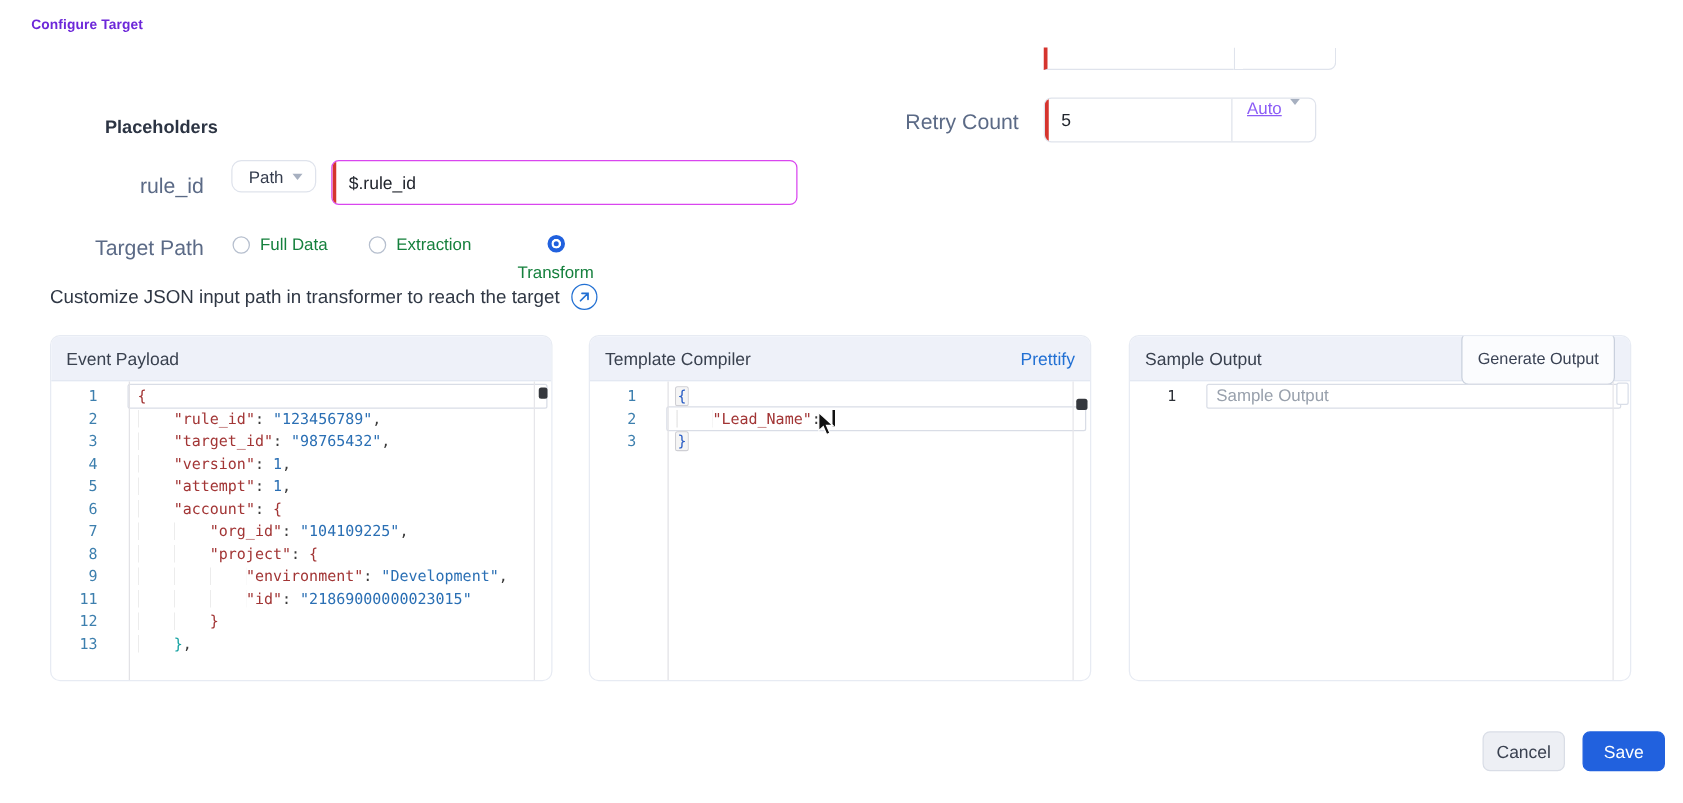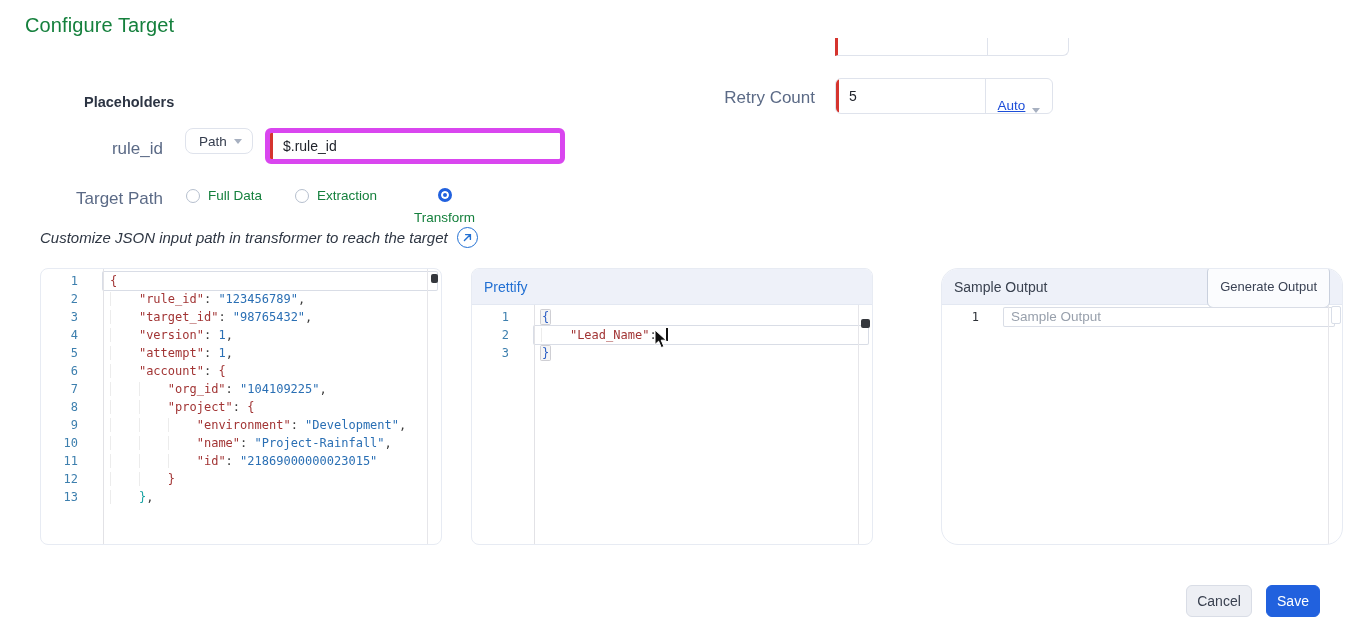--- a/index.html
+++ b/index.html
@@ -6,21 +6,21 @@
     --accent-blue:#2161de; --required-red:#d5342e; --link-blue:#2270d3;
     --key-red:#a23535; --value-blue:#2a6fb4; --brace-teal:#18a3a3;
     --template-brace-blue:#2b5ec5; --line-number-blue:#3d7fae; --label-gray-blue:#5b6a86;
   }
   *{margin:0;padding:0;box-sizing:border-box;}
   html,body{background:#fff;}
   .stage{position:relative;width:1346px;height:642px;background:#fff;overflow:hidden;
          font-family:"Liberation Sans",sans-serif;color:#222;}
   .abs{position:absolute;}
 
-  .page-title{left:25px;top:14px;font-size:20px;font-weight:400;color:#15803d;letter-spacing:.1px;}
+  .page-title{left:25px;top:14px;font-size:11px;font-weight:700;color:#6d28d9;letter-spacing:.1px;}
 
   
   .redbar{position:absolute;left:0;top:0;bottom:0;width:3px;background:var(--required-red);}
   .chev{width:0;height:0;border-left:4px solid transparent;border-right:4px solid transparent;
         border-top:5px solid #a7b0c0;display:inline-block;}
 
   
   .target-dd{left:185px;top:40px;width:393px;height:28px;border:1px solid #dfe3ec;border-top:none;
              border-radius:0 0 6px 6px;background:#fff;display:flex;align-items:center;}
   .target-dd .val{margin-left:13px;font-size:14px;color:#2a3142;flex:1;}
@@ -31,42 +31,42 @@
   .cutoff .c1{width:152px;border-left:3px solid var(--required-red);border-bottom:1px solid #dfe3ec;}
   .cutoff .c2{flex:1;border-bottom:1px solid #dfe3ec;border-right:1px solid #dfe3ec;
               border-left:1px solid #dfe3ec;border-radius:0 0 6px 0;}
 
   .field-label{font-size:17px;color:var(--label-gray-blue);text-align:right;}
   .retry-label{left:690px;top:88px;width:125px;}
   .retry-group{left:835px;top:78px;width:218px;height:36px;border:1px solid #dfe3ec;border-radius:6px;
                display:flex;background:#fff;overflow:hidden;}
   .retry-input{position:relative;width:150px;border-right:1px solid #dfe3ec;display:flex;align-items:center;}
   .retry-input .val{margin-left:13px;font-size:14px;color:#20242c;}
-  .retry-mode{flex:1;display:flex;align-items:flex-end;justify-content:center;gap:7px;
-              font-size:13.5px;color:#1d4ed8;text-decoration:underline;}
+  .retry-mode{flex:1;display:flex;align-items:flex-start;justify-content:center;gap:7px;
+              font-size:13.5px;color:#8b5cf6;text-decoration:underline;}
 
   .ph-heading{left:84px;top:94px;font-size:14.5px;font-weight:600;color:#2c3443;}
 
   .ruleid-label{left:60px;top:139px;width:103px;}
   .path-dd{left:185px;top:128px;width:68px;height:26px;border:1px solid #dfe3ec;border-radius:8px;
            background:#fff;display:flex;align-items:center;font-size:13.5px;color:#343c4d;}
   .path-dd .val{margin-left:13px;flex:1;}
   .path-dd .chev{margin-right:10px;}
-  .rule-input{left:265px;top:128px;width:300px;height:36px;border:5px solid #d946ef;border-radius:6px;
+  .rule-input{left:265px;top:128px;width:373px;height:36px;border:1px solid #d946ef;border-radius:6px;
               background:#fff;display:flex;align-items:center;overflow:hidden;position:absolute;}
   .rule-input .val{margin-left:13px;font-size:14px;color:#20242c;}
 
   .ti-label{left:48px;top:189px;width:115px;}
   .radio-row{top:188px;display:flex;align-items:center;gap:8px;}
   .radio{width:14px;height:14px;border-radius:50%;border:1px solid #b6bfce;background:#fff;flex:0 0 auto;}
   .radio.checked{border:3.5px solid var(--accent-blue);background:var(--accent-blue);
                  box-shadow:inset 0 0 0 2px #fff;}
   .radio-label{font-size:13.5px;color:#15803d;}
 
-  .customize{left:40px;top:227px;display:flex;align-items:center;gap:9px;font-size:15px;color:#2f3744;font-style:italic;}
+  .customize{left:40px;top:227px;display:flex;align-items:center;gap:9px;font-size:15px;color:#2f3744;}
   .open-icon{width:21px;height:21px;border:1.4px solid var(--link-blue);border-radius:50%;
              display:inline-flex;align-items:center;justify-content:center;}
 
   
   .panel{position:absolute;top:268px;width:402px;height:277px;border:1px solid #e7ebf3;border-radius:8px;
          background:#fff;display:flex;flex-direction:column;overflow:hidden;}
   .panel-hd{height:36px;background:#eef1f9;border-bottom:1px solid #e3e8f2;display:flex;
             align-items:center;padding:0 12px;flex:0 0 auto;}
   .panel-hd .ttl{font-size:14px;color:#39414f;flex:1;}
   .link{font-size:14px;color:var(--link-blue);cursor:pointer;}
@@ -95,21 +95,21 @@
   .tk-ph{font-family:"Liberation Sans",sans-serif;font-size:13.5px;color:#98a0ac;}
   .tk-caret{display:inline-block;width:2px;height:13px;background:#111;vertical-align:-2px;margin-left:2px;}
   .sb-thumb{position:absolute;border-radius:2px;}
   .sb-dark{width:7px;height:9px;background:#35383d;right:3px;top:5px;}
   .sb-light{width:10px;height:18px;background:#fff;border:1px solid #d9dee8;right:1px;top:1px;border-radius:2px;}
 
   
   .btn{position:absolute;top:585px;height:32px;border-radius:6px;font-size:14px;
        font-family:inherit;display:flex;align-items:center;justify-content:center;}
   .cancel-btn{left:1186px;width:66px;background:#edeff4;border:1px solid #d9dde6;color:#3a4150;}
-  .save-btn{left:1266px;width:54px;background:var(--accent-blue);border:1px solid var(--accent-blue);color:#fff;}
+  .save-btn{left:1266px;width:66px;background:var(--accent-blue);border:1px solid var(--accent-blue);color:#fff;}
 
   .mouse-cursor{left:654px;top:329px;pointer-events:none;}
 </style>
 </head>
 <body>
 
 <div class="stage">
 
   <div class="abs page-title">Configure Target</div>
 
@@ -159,55 +159,58 @@
   <div class="abs customize">
     <span>Customize JSON input path in transformer to reach the target</span>
     <span class="open-icon">
       <svg width="11" height="11" viewBox="0 0 11 11">
           <path d="M2.4 8.6 L8.2 2.8 M3.6 2.6 L8.4 2.6 L8.4 7.4" stroke="#2270d3" stroke-width="1.4" fill="none" stroke-linecap="round"></path>
         </svg>
     </span>
   </div>
 
   <div class="panel" style="left:40px;">
+    <div class="panel-hd">
+      <span class="ttl">Event Payload</span>
+    </div>
     <div class="editor">
       <div class="gutter-line"></div>
       <div class="track-line"></div>
       <div class="sb-thumb sb-dark"></div>
     <div class="cm-line"><div class="cm-gutter">1</div><div class="cm-code active"><span class="tk-brace">{</span></div></div>
         <div class="cm-line"><div class="cm-gutter">2</div><div class="cm-code"><span class="tk-ws">    </span><span class="tk-key">"rule_id"</span><span class="tk-punc">: </span><span class="tk-str">"123456789"</span><span class="tk-punc">,</span></div></div>
         <div class="cm-line"><div class="cm-gutter">3</div><div class="cm-code"><span class="tk-ws">    </span><span class="tk-key">"target_id"</span><span class="tk-punc">: </span><span class="tk-str">"98765432"</span><span class="tk-punc">,</span></div></div>
         <div class="cm-line"><div class="cm-gutter">4</div><div class="cm-code"><span class="tk-ws">    </span><span class="tk-key">"version"</span><span class="tk-punc">: </span><span class="tk-num">1</span><span class="tk-punc">,</span></div></div>
         <div class="cm-line"><div class="cm-gutter">5</div><div class="cm-code"><span class="tk-ws">    </span><span class="tk-key">"attempt"</span><span class="tk-punc">: </span><span class="tk-num">1</span><span class="tk-punc">,</span></div></div>
         <div class="cm-line"><div class="cm-gutter">6</div><div class="cm-code"><span class="tk-ws">    </span><span class="tk-key">"account"</span><span class="tk-punc">: </span><span class="tk-brace">{</span></div></div>
         <div class="cm-line"><div class="cm-gutter">7</div><div class="cm-code"><span class="tk-ws">        </span><span class="tk-key">"org_id"</span><span class="tk-punc">: </span><span class="tk-str">"104109225"</span><span class="tk-punc">,</span></div></div>
         <div class="cm-line"><div class="cm-gutter">8</div><div class="cm-code"><span class="tk-ws">        </span><span class="tk-key">"project"</span><span class="tk-punc">: </span><span class="tk-brace">{</span></div></div>
         <div class="cm-line"><div class="cm-gutter">9</div><div class="cm-code"><span class="tk-ws">            </span><span class="tk-key">"environment"</span><span class="tk-punc">: </span><span class="tk-str">"Development"</span><span class="tk-punc">,</span></div></div>
-        <div class="cm-line"><div class="cm-gutter">10</div><div class="cm-code"><span class="tk-ws">            </span><span class="tk-key">"name"</span><span class="tk-punc">: </span><span class="tk-str">"Project-Rainfall"</span><span class="tk-punc">,</span></div></div>
         <div class="cm-line"><div class="cm-gutter">11</div><div class="cm-code"><span class="tk-ws">            </span><span class="tk-key">"id"</span><span class="tk-punc">: </span><span class="tk-str">"21869000000023015"</span></div></div>
         <div class="cm-line"><div class="cm-gutter">12</div><div class="cm-code"><span class="tk-ws">        </span><span class="tk-brace">}</span></div></div>
         <div class="cm-line"><div class="cm-gutter">13</div><div class="cm-code"><span class="tk-ws">    </span><span class="tk-brace2">}</span><span class="tk-punc">,</span></div></div>
       </div>
   </div>
 
   <div class="panel" style="left:471px;">
     <div class="panel-hd">
+      <span class="ttl">Template Compiler</span>
       <span class="link">Prettify</span>
     </div>
     <div class="editor">
       <div class="gutter-line"></div>
       <div class="track-line"></div>
       <div class="sb-thumb sb-dark" style="top:14px;width:9px;right:2px;"></div>
     <div class="cm-line"><div class="cm-gutter">1</div><div class="cm-code"><span class="tk-bracehl">{</span></div></div>
         <div class="cm-line"><div class="cm-gutter">2</div><div class="cm-code active"><span class="tk-ws">    </span><span class="tk-key">"Lead_Name"</span><span class="tk-punc">: </span><span class="tk-caret"></span></div></div>
         <div class="cm-line"><div class="cm-gutter">3</div><div class="cm-code"><span class="tk-bracehl">}</span></div></div>
       </div>
   </div>
 
-  <div class="panel" style="left:941px;border-radius:17px;">
+  <div class="panel" style="left:903px;">
     <div class="panel-hd">
       <span class="ttl">Sample Output</span>
       <button class="gen-btn">Generate Output</button>
     </div>
     <div class="editor">
       <div class="track-line"></div>
       <div class="sb-thumb sb-light"></div>
     <div class="cm-line"><div class="cm-gutter dark">1</div><div class="cm-code active wide"><span class="tk-ph">Sample Output</span></div></div>
       </div>
   </div>

